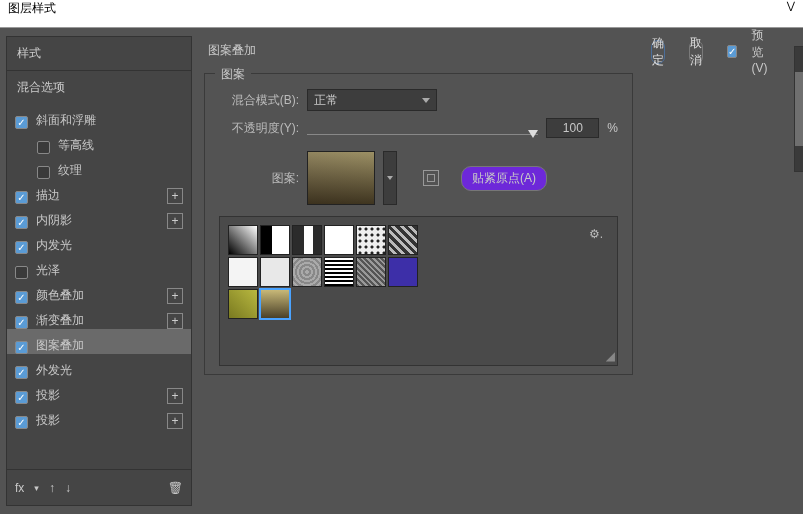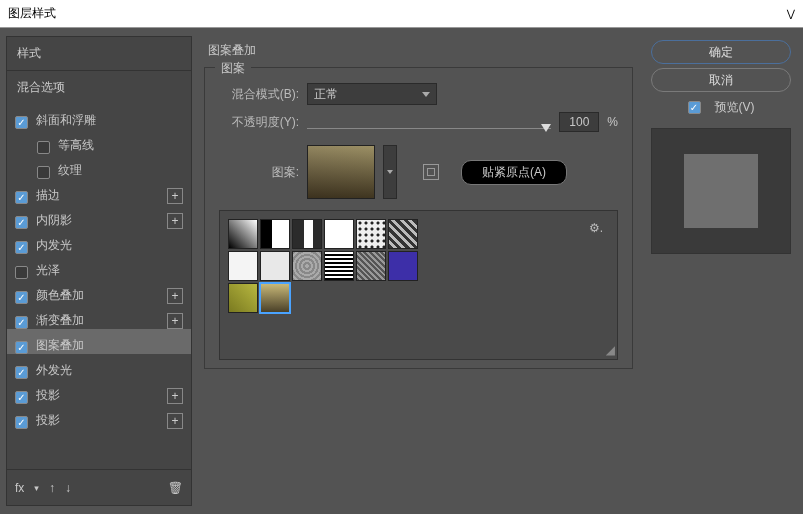--- a/index.html
+++ b/index.html
@@ -1,60 +1,60 @@
 <!DOCTYPE html>
 <html><head>
 <meta charset="utf-8">
 <style>
 *{box-sizing:border-box;margin:0;padding:0;font-family:"Microsoft YaHei",Arial,sans-serif;font-size:12px;color:#c8c8c8;user-select:none}
 body{background:#2a2a2a;width:803px;height:514px;overflow:hidden}
-.titlebar{background:#fff;height:28px;border-bottom:1px solid #999;display:flex;align-items:center;padding:0 8px;justify-content:space-between}
+.titlebar{background:#fff;height:28px;border-bottom:1px solid #999;display:flex;align-items:flex-start;padding:0 8px;justify-content:space-between}
 .titlebar span{color:#000}
 .main{display:flex;height:calc(514px - 28px);background:#535353;padding:8px 6px}
 .left{width:186px;background:#454545;display:flex;flex-direction:column;border:1px solid #333}
 .section-head{padding:8px 10px;color:#ccc;background:#454545}
 .head2{border-top:1px solid #333}
 .style-list{flex:1;overflow:auto}
 .row{display:flex;align-items:flex-end;height:25px;padding:0 8px;position:relative}
 .row.selected{background:#6a6a6a}
 .row .chk{width:13px;height:13px;border:1px solid #888;border-radius:2px;margin-right:8px;display:flex;align-items:center;justify-content:center;background:#3a3a3a}
 .row .chk.on{background:#5a9bd5}
 .row .chk.on::after{content:"✓";color:#fff;font-size:10px;line-height:1}
 .row .label{flex:1}
 .row .plus{width:16px;height:16px;border:1px solid #888;display:flex;align-items:center;justify-content:center;font-size:12px;color:#ccc}
 .row.indent{padding-left:30px}
 .footer{height:36px;border-top:1px solid #333;display:flex;align-items:center;padding:0 8px;gap:10px}
 .footer .fx{}
 .footer .spacer{flex:1}
 .center{flex:1;padding:0 12px;position:relative}
 .panel-title{padding:6px 4px}
-.fieldset{border:1px solid #3a3a3a;margin-top:2px;padding:12px 14px 8px;position:relative}
+.fieldset{border:1px solid #3a3a3a;margin-top:8px;padding:12px 14px 8px;position:relative}
 .fieldset .legend{position:absolute;top:-8px;left:10px;background:#535353;padding:0 6px}
 .form-row{display:flex;align-items:center;height:28px;gap:8px}
 .form-row .lab{width:80px;text-align:right;color:#bbb}
 .select{width:130px;height:22px;background:#3d3d3d;border:1px solid #2a2a2a;display:flex;align-items:center;padding:0 6px;position:relative}
 .select::after{content:"";position:absolute;right:6px;border-left:4px solid transparent;border-right:4px solid transparent;border-top:5px solid #aaa}
 .slider{flex:1;height:4px;position:relative}
 .slider .track{position:absolute;left:0;right:0;top:8px;height:1px;background:#888}
 .slider .thumb{position:absolute;top:4px;width:0;height:0;border-left:5px solid transparent;border-right:5px solid transparent;border-top:8px solid #ddd}
-.numbox{width:40px;height:20px;background:#3d3d3d;border:1px solid #2a2a2a;text-align:center;line-height:18px}
+.numbox{width:53px;height:20px;background:#3d3d3d;border:1px solid #2a2a2a;text-align:center;line-height:18px}
 .pattern-preview{width:68px;height:54px;background:linear-gradient(45deg,#3a3020,#5a5030);border:1px solid #222;position:relative;overflow:hidden}
 .pattern-preview::before{content:"";position:absolute;inset:0;background:linear-gradient(180deg,rgba(255,240,180,.4),rgba(60,50,30,.8))}
 .dd{width:14px;background:#3d3d3d;border:1px solid #2a2a2a;height:54px;display:flex;align-items:center;justify-content:center}
 .dd::after{content:"";border-left:3px solid transparent;border-right:3px solid transparent;border-top:4px solid #aaa}
 .snap-icon{width:16px;height:16px;border:1px solid #999;position:relative}
 .snap-icon::after{content:"";position:absolute;inset:3px;border:1px solid #999}
-.btn-mini{padding:3px 20px;border:1px solid #777;border-radius:10px;background:#000000}
+.btn-mini{padding:3px 10px;border:1px solid #777;border-radius:10px;background:#6d28d9}
 .swatch-grid{border:1px solid #333;background:#4a4a4a;margin-top:8px;padding:8px;height:150px;position:relative}
 .swatches{display:flex;flex-wrap:wrap;gap:2px;width:220px}
 .sw{width:30px;height:30px;border:1px solid #222}
 .sw.sel{outline:2px solid #4aa3ff;outline-offset:-1px}
 .gear{position:absolute;right:14px;top:10px;color:#bbb}
 .resize-grip{position:absolute;right:2px;bottom:2px;color:#888}
-.right{width:152px;padding:4px 6px;display:flex;flex-direction:column;gap:4px}
+.right{width:152px;padding:4px 6px;display:flex;flex-direction:row;gap:24px}
 .btn{height:24px;border:1px solid #7a7a7a;border-radius:12px;background:#535353;display:flex;align-items:center;justify-content:center;color:#ddd}
 .btn.primary{border-color:#4b6f9c}
 .preview-box{border:1px solid #333;background:#3a3a3a;height:126px;margin-top:6px;display:flex;align-items:center;justify-content:center}
 .preview-inner{width:74px;height:74px;background:#6f6f6f}
 .chev{font-size:10px;color:#666}
 </style>
 </head>
 <body>
 
 <div class="titlebar">

